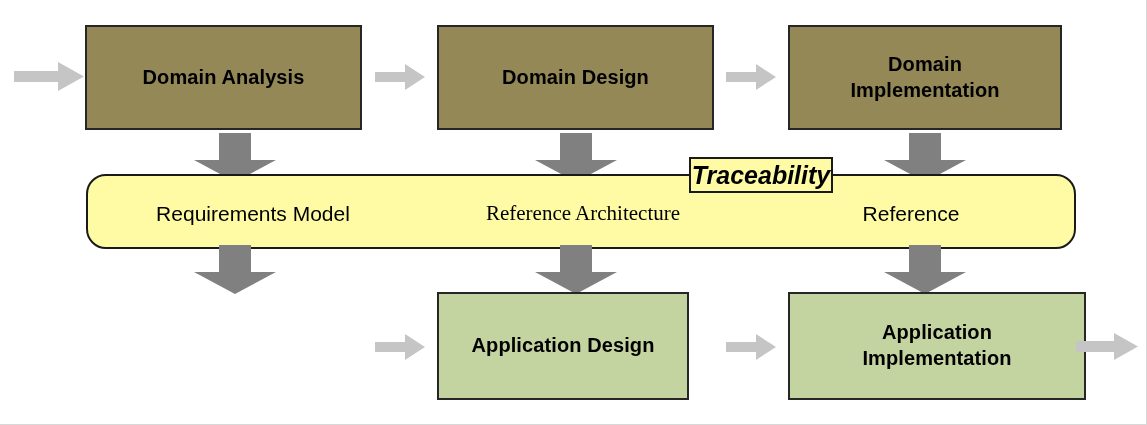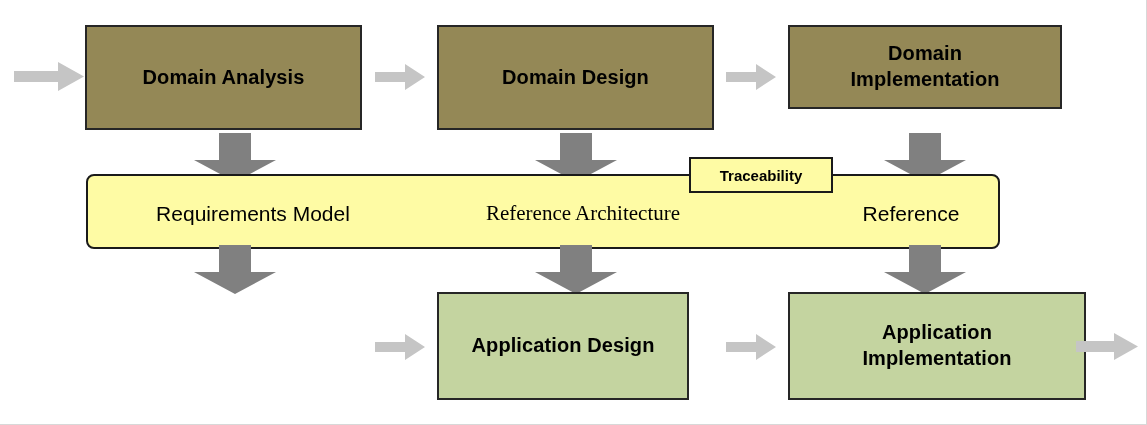--- a/index.html
+++ b/index.html
@@ -38,26 +38,26 @@
   }
   .pbox.domain   { background: #948856; }
   .pbox.app      { background: #c4d4a0; }
   .pbox span     { display: block; padding: 0 6px; }
 
   
   #band {
     position: absolute;
     left: 86px;
     top: 174px;
-    width: 914px;
+    width: 990px;
     height: 75px;
     box-sizing: border-box;
     background: #fefba4;
     border: 2px solid #1a1a1a;
-    border-radius: 8px;
+    border-radius: 20px;
   }
   .band-label {
     position: absolute;
     top: 0;
     height: 75px;
     display: flex;
     align-items: center;
     justify-content: center;
     font-size: 21px;
     color: #000000;
@@ -70,24 +70,25 @@
     left: 689px;
     top: 157px;
     width: 144px;
     height: 36px;
     box-sizing: border-box;
     background: #fefba4;
     border: 2px solid #1a1a1a;
     display: flex;
     align-items: center;
     justify-content: center;
-    font-size: 15px;
+    font-size: 25px;
     font-weight: bold;
     color: #000000;
     z-index: 5;
+    font-style: italic;
   }
 
   
   .arrow-right {
     position: absolute;
     display: block;
   }
   .arrow-down {
     position: absolute;
     display: block;
@@ -118,21 +119,21 @@
   <div class="pbox domain" style="left:437px; top:25px; width:277px; height:105px;">
     <span>Domain Design</span>
   </div>
 
   <span class="arrow-right" style="left:726px; top:64px;">
     <svg width="50" height="26" viewBox="0 0 50 26">
       <path d="M0,8 L30,8 L30,0 L50,13 L30,26 L30,18 L0,18 Z" fill="#c5c5c5"></path>
     </svg>
   </span>
 
-  <div class="pbox domain" style="left:788px; top:25px; width:274px; height:84px;">
+  <div class="pbox domain" style="left:788px; top:25px; width:274px; height:105px;">
     <span>
       <span style="display: block;">Domain</span>
       <span style="display: block;">Implementation</span>
     </span>
   </div>
 
   <span class="arrow-down" style="left:194px; top:133px;">
     <svg width="82" height="49" viewBox="0 0 82 49">
       <path d="M25,0 L57,0 L57,27 L82,27 L41,49 L0,27 L25,27 Z" fill="#808080"></path>
     </svg>

